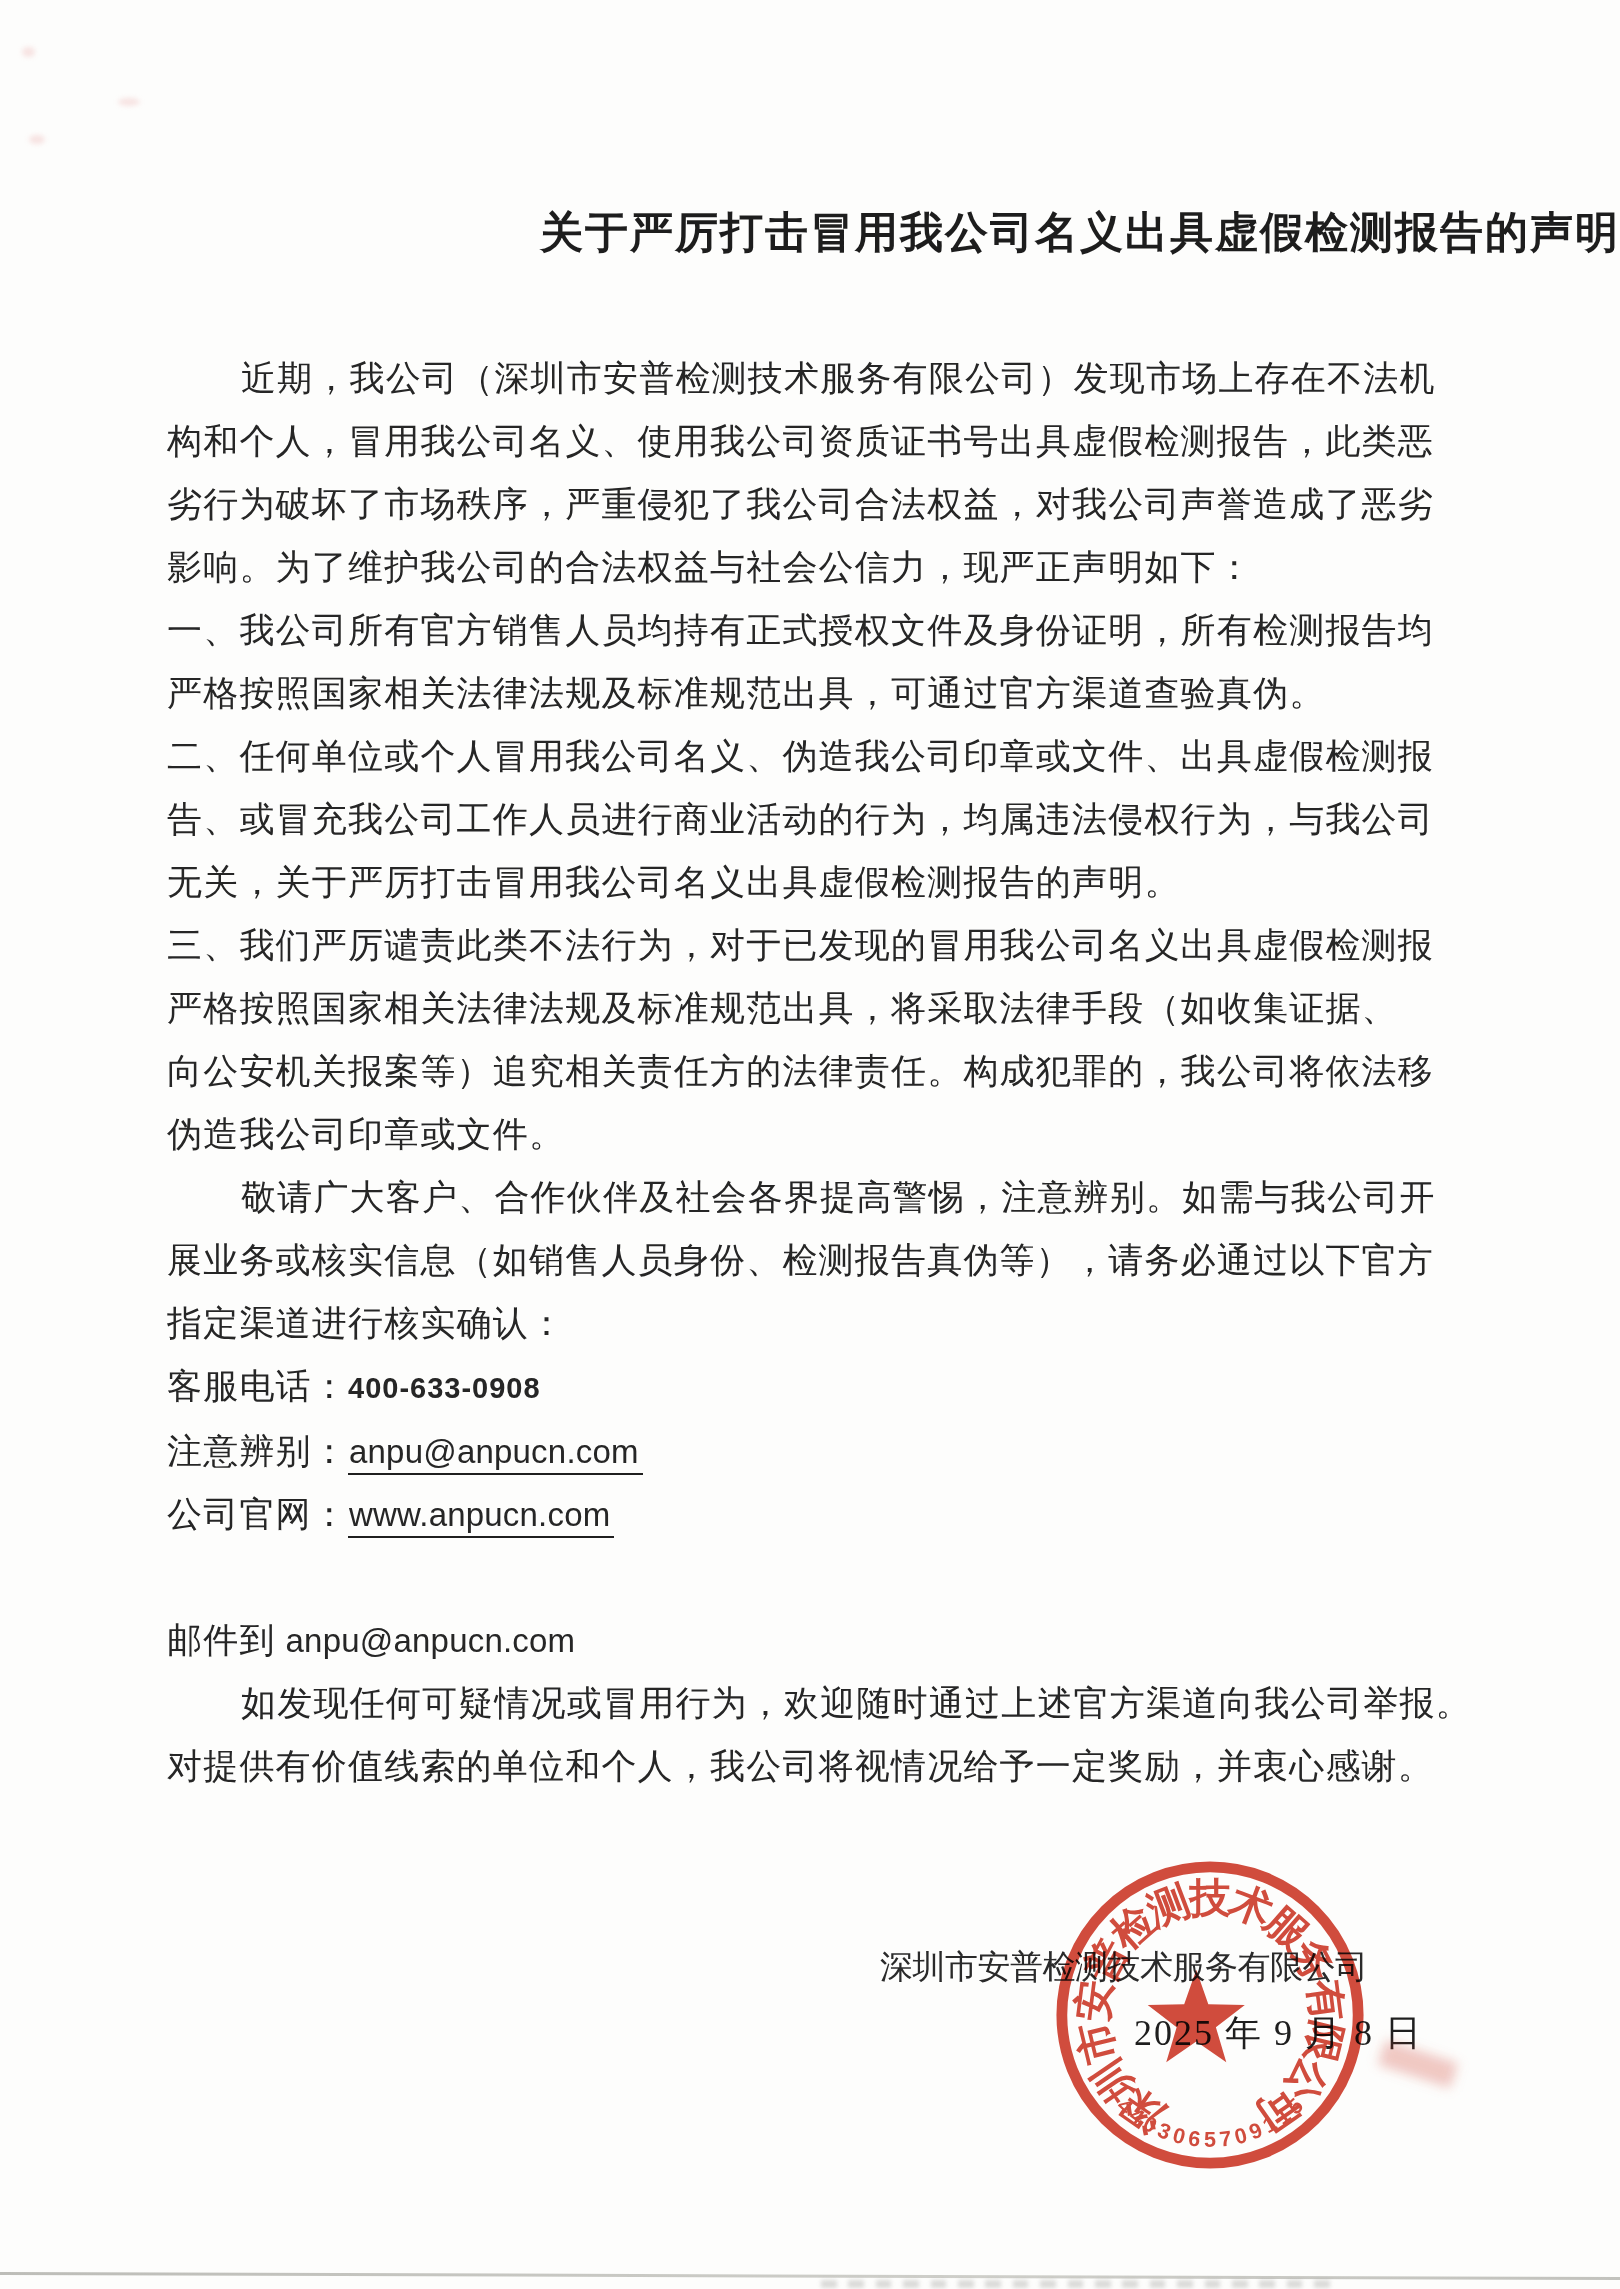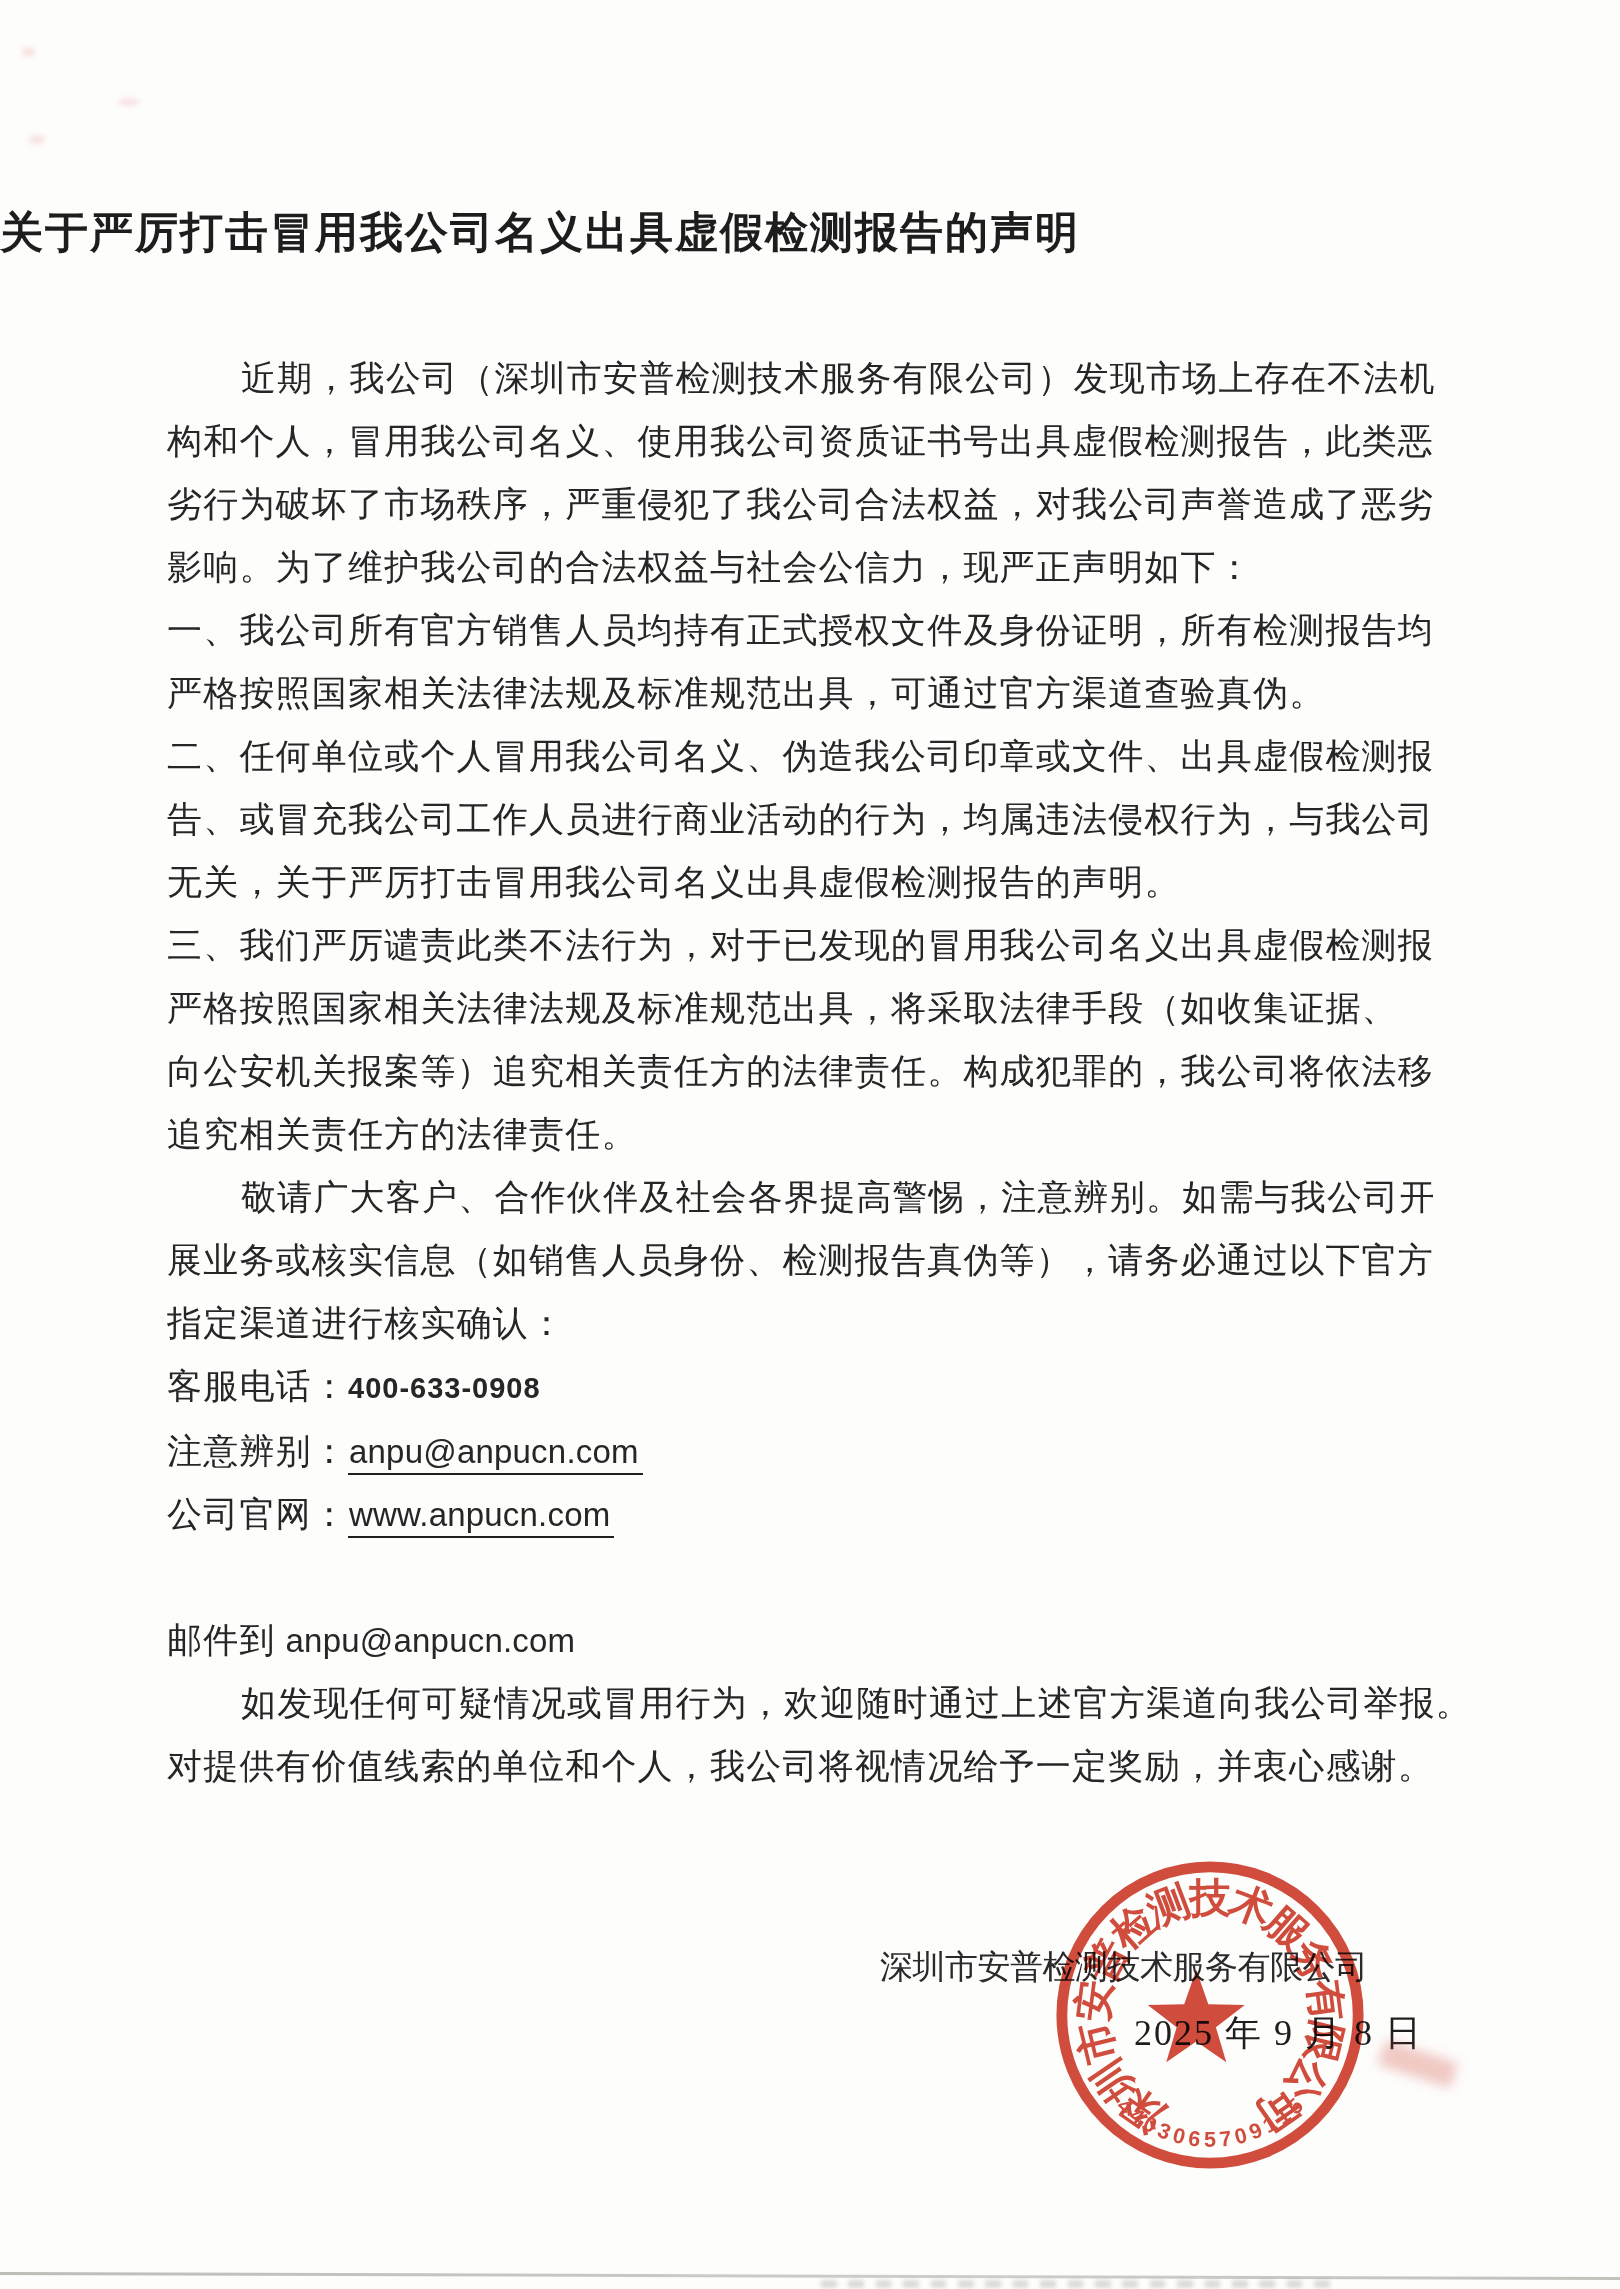--- a/index.html
+++ b/index.html
@@ -7,21 +7,21 @@
     position:relative;
     width:1620px;height:2290px;
     margin:0 auto;
     background:#fdfdfc;
     overflow:hidden;
     font-family:"Liberation Serif",serif;
     color:#262626;
   }
   .doc-title{
     position:absolute;top:204px;left:0;width:100%;
-    text-align:left;
+    text-align:right;
     font-family:"Liberation Sans",sans-serif;
     font-weight:700;
     font-size:43px;
     letter-spacing:2px;
     color:#1d1d1d;
     white-space:nowrap;
   }
   .body-lines{
     position:absolute;top:347px;left:167px;width:1304px;
     font-size:35px;
@@ -118,21 +118,21 @@
       <div class="line"><span class="cjk">劣行为破坏了市场秩序，严重侵犯了我公司合法权益，对我公司声誉造成了恶劣</span></div>
       <div class="line"><span class="cjk">影响。为了维护我公司的合法权益与社会公信力，现严正声明如下：</span></div>
       <div class="line"><span class="cjk">一、我公司所有官方销售人员均持有正式授权文件及身份证明，所有检测报告均</span></div>
       <div class="line"><span class="cjk">严格按照国家相关法律法规及标准规范出具，可通过官方渠道查验真伪。</span></div>
       <div class="line"><span class="cjk">二、任何单位或个人冒用我公司名义、伪造我公司印章或文件、出具虚假检测报</span></div>
       <div class="line"><span class="cjk">告、或冒充我公司工作人员进行商业活动的行为，均属违法侵权行为，与我公司</span></div>
       <div class="line"><span class="cjk">无关，关于严厉打击冒用我公司名义出具虚假检测报告的声明。</span></div>
       <div class="line"><span class="cjk">三、我们严厉谴责此类不法行为，对于已发现的冒用我公司名义出具虚假检测报</span></div>
       <div class="line"><span class="cjk">严格按照国家相关法律法规及标准规范出具，将采取法律手段（如收集证据、</span></div>
       <div class="line"><span class="cjk">向公安机关报案等）追究相关责任方的法律责任。构成犯罪的，我公司将依法移</span></div>
-      <div class="line"><span class="cjk">追究相关责任方的法律责任。</span></div>
+      <div class="line"><span class="cjk">伪造我公司印章或文件。</span></div>
       <div class="line indent"><span class="cjk">敬请广大客户、合作伙伴及社会各界提高警惕，注意辨别。如需与我公司开</span></div>
       <div class="line"><span class="cjk">展业务或核实信息（如销售人员身份、检测报告真伪等），请务必通过以下官方</span></div>
       <div class="line"><span class="cjk">指定渠道进行核实确认：</span></div>
       <div class="line"><span class="cjk">客服电话：</span><span class="num">400-633-0908</span></div>
       <div class="line"><span class="cjk">注意辨别：</span><span class="link-underline">anpu@anpucn.com</span></div>
       <div class="line"><span class="cjk">公司官网：</span><span class="link-underline">www.anpucn.com</span></div>
       <div class="line blank"></div>
       <div class="line"><span class="cjk">邮件到 </span><span class="latin">anpu@anpucn.com</span></div>
       <div class="line indent"><span class="cjk">如发现任何可疑情况或冒用行为，欢迎随时通过上述官方渠道向我公司举报。</span></div>
       <div class="line"><span class="cjk">对提供有价值线索的单位和个人，我公司将视情况给予一定奖励，并衷心感谢。</span></div>

